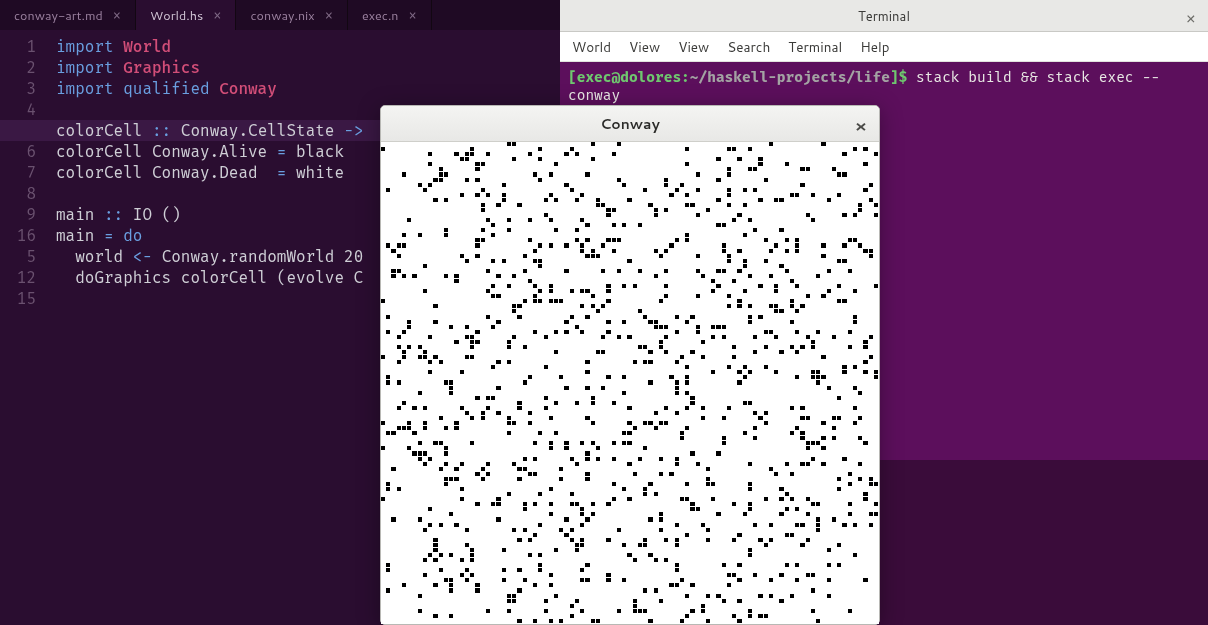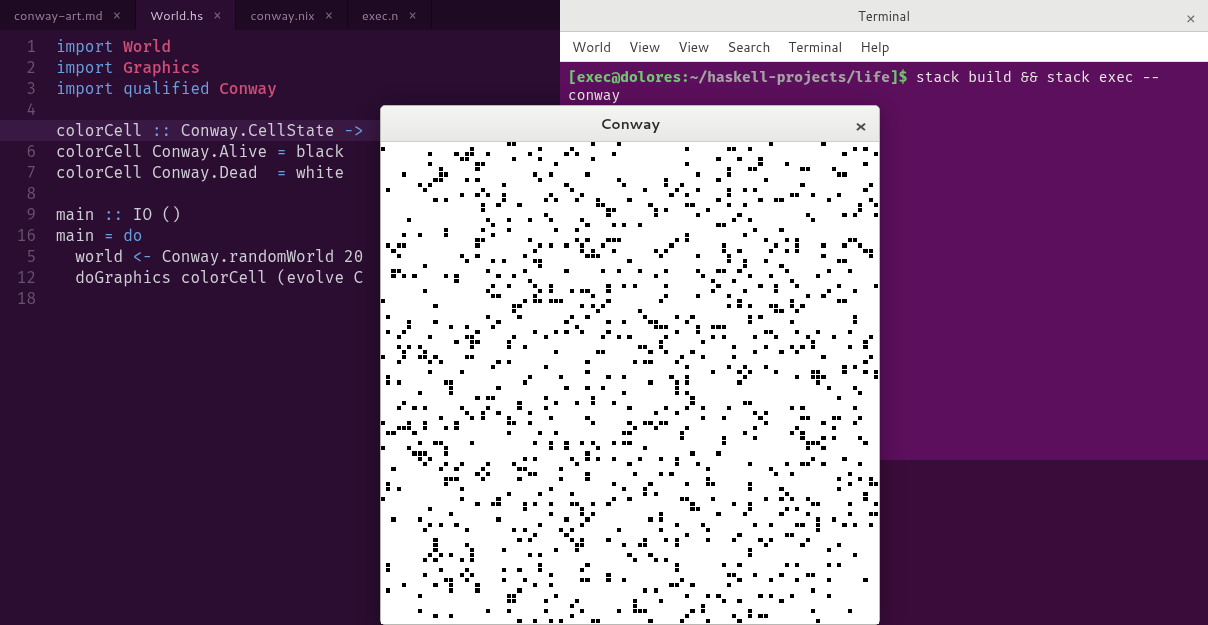--- a/index.html
+++ b/index.html
@@ -137,21 +137,21 @@
         <div class="ln">3</div>
         <div class="ln">4</div>
         <div class="ln cur">5</div>
         <div class="ln">6</div>
         <div class="ln">7</div>
         <div class="ln">8</div>
         <div class="ln">9</div>
         <div class="ln">16</div>
         <div class="ln">5</div>
         <div class="ln">12</div>
-        <div class="ln">18</div>
+        <div class="ln">15</div>
       </div>
     <div class="code" id="code"><div class="row"><span class="kw">import </span><span class="ident-hl">World</span></div><div class="row"><span class="kw">import </span><span class="ident-hl">Graphics</span></div><div class="row"><span class="kw">import qualified </span><span class="ident-hl">Conway</span></div><div class="row"></div><div class="row cur"><span class="plain">colorCell </span><span class="op">:: </span><span class="plain">Conway.CellState </span><span class="op">-&gt;</span></div><div class="row"><span class="plain">colorCell Conway.Alive </span><span class="op">= </span><span class="plain">black</span></div><div class="row"><span class="plain">colorCell Conway.Dead  </span><span class="op">= </span><span class="plain">white</span></div><div class="row"></div><div class="row"><span class="plain">main </span><span class="op">:: </span><span class="plain">IO </span><span class="pun">()</span></div><div class="row"><span class="plain">main </span><span class="op">= </span><span class="kw">do</span></div><div class="row"><span class="dim">  </span><span class="plain">world </span><span class="op">&lt;- </span><span class="plain">Conway.randomWorld </span><span class="plain">20</span></div><div class="row"><span class="dim">  </span><span class="plain">doGraphics colorCell </span><span class="pun">(</span><span class="plain">evolve C</span></div><div class="row"></div></div>
   </div>
 </div>
 
 <div class="terminal">
   <div class="term-titlebar">
     <span>Terminal</span>
     <span class="close-x">×</span>
   </div>

